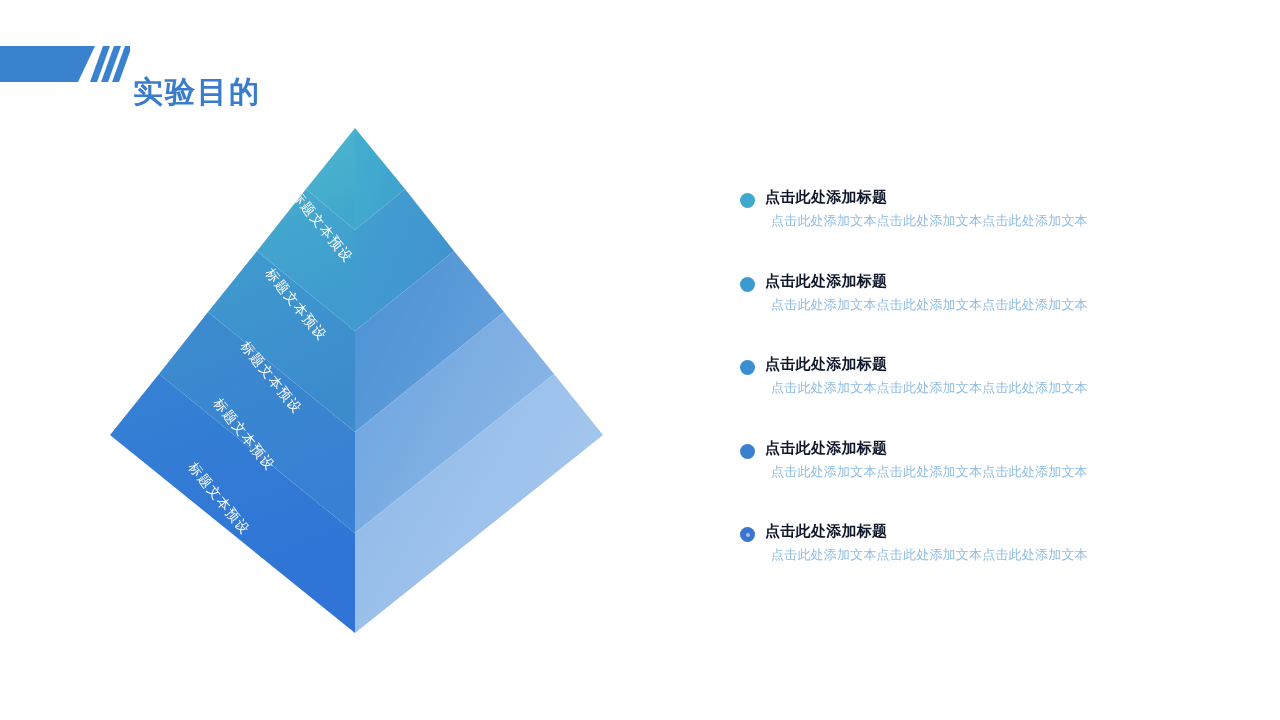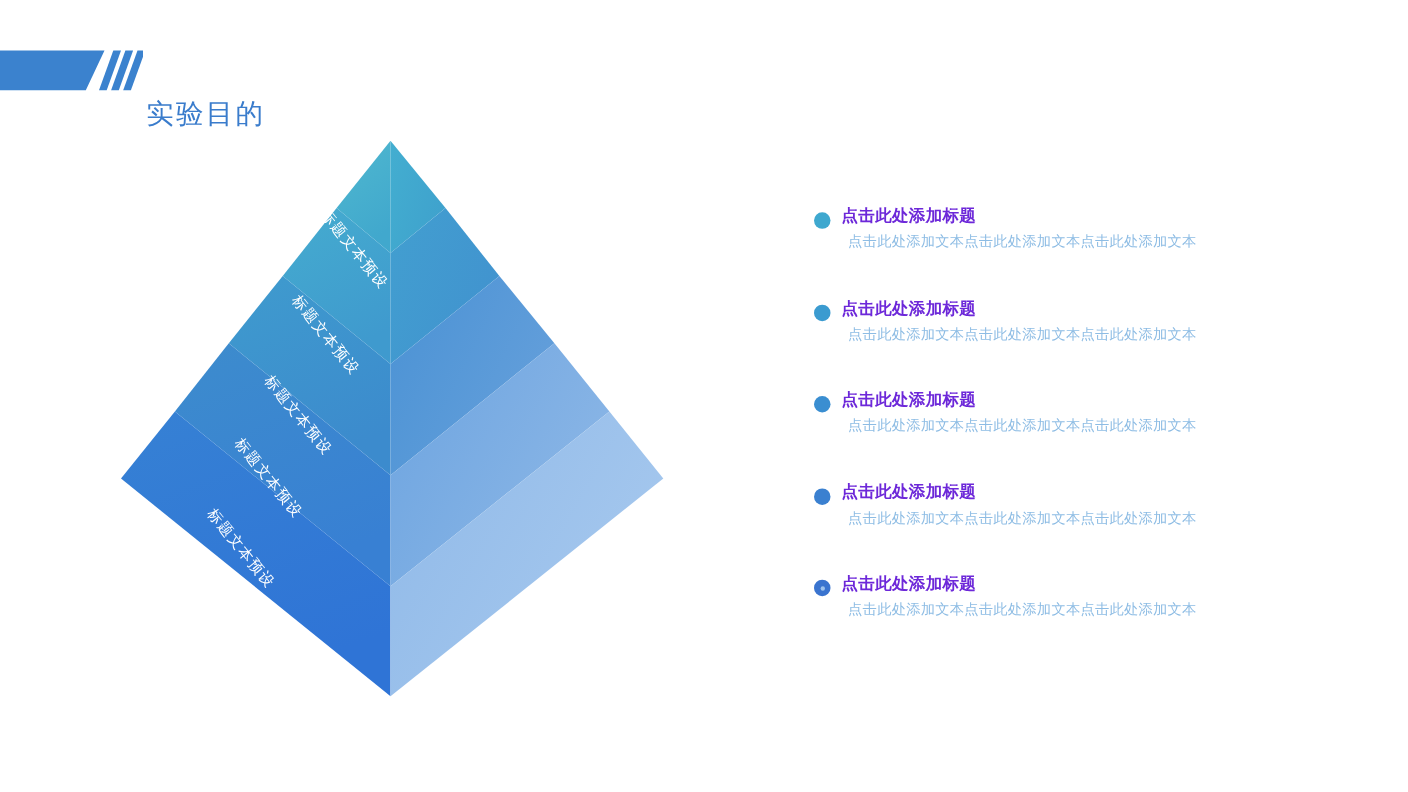--- a/index.html
+++ b/index.html
@@ -24,27 +24,28 @@
     height: 52px;
   }
   #header-bar-svg {
     position: absolute;
     left: 0;
     top: 0;
   }
   #page-title {
     position: absolute;
     left: 133px;
-    top: 46px;
-    font-size: 25px;
+    top: 34px;
+    font-size: 30px;
     line-height: 40px;
     letter-spacing: 2px;
     color: #3a7ccc;
     white-space: nowrap;
     font-family: "DejaVu Sans", "Liberation Sans", sans-serif;
+    font-weight: bold;
   }
 
   
   #pyramid-wrap {
     position: absolute;
     left: 95px;
     top: 115px;
     width: 530px;
     height: 535px;
   }
@@ -86,21 +87,21 @@
     border-radius: 50%;
     background: #9dc2ec;
   }
   .item-title {
     position: absolute;
     left: 25px;
     top: 0px;
     font-size: 15px;
     line-height: 22px;
     font-weight: bold;
-    color: #6d28d9;
+    color: #0f172a;
     letter-spacing: 0.3px;
     white-space: nowrap;
     font-family: Liberation Serif, serif;
   }
   .item-body {
     position: absolute;
     left: 31px;
     top: 25px;
     font-size: 13px;
     line-height: 20px;

